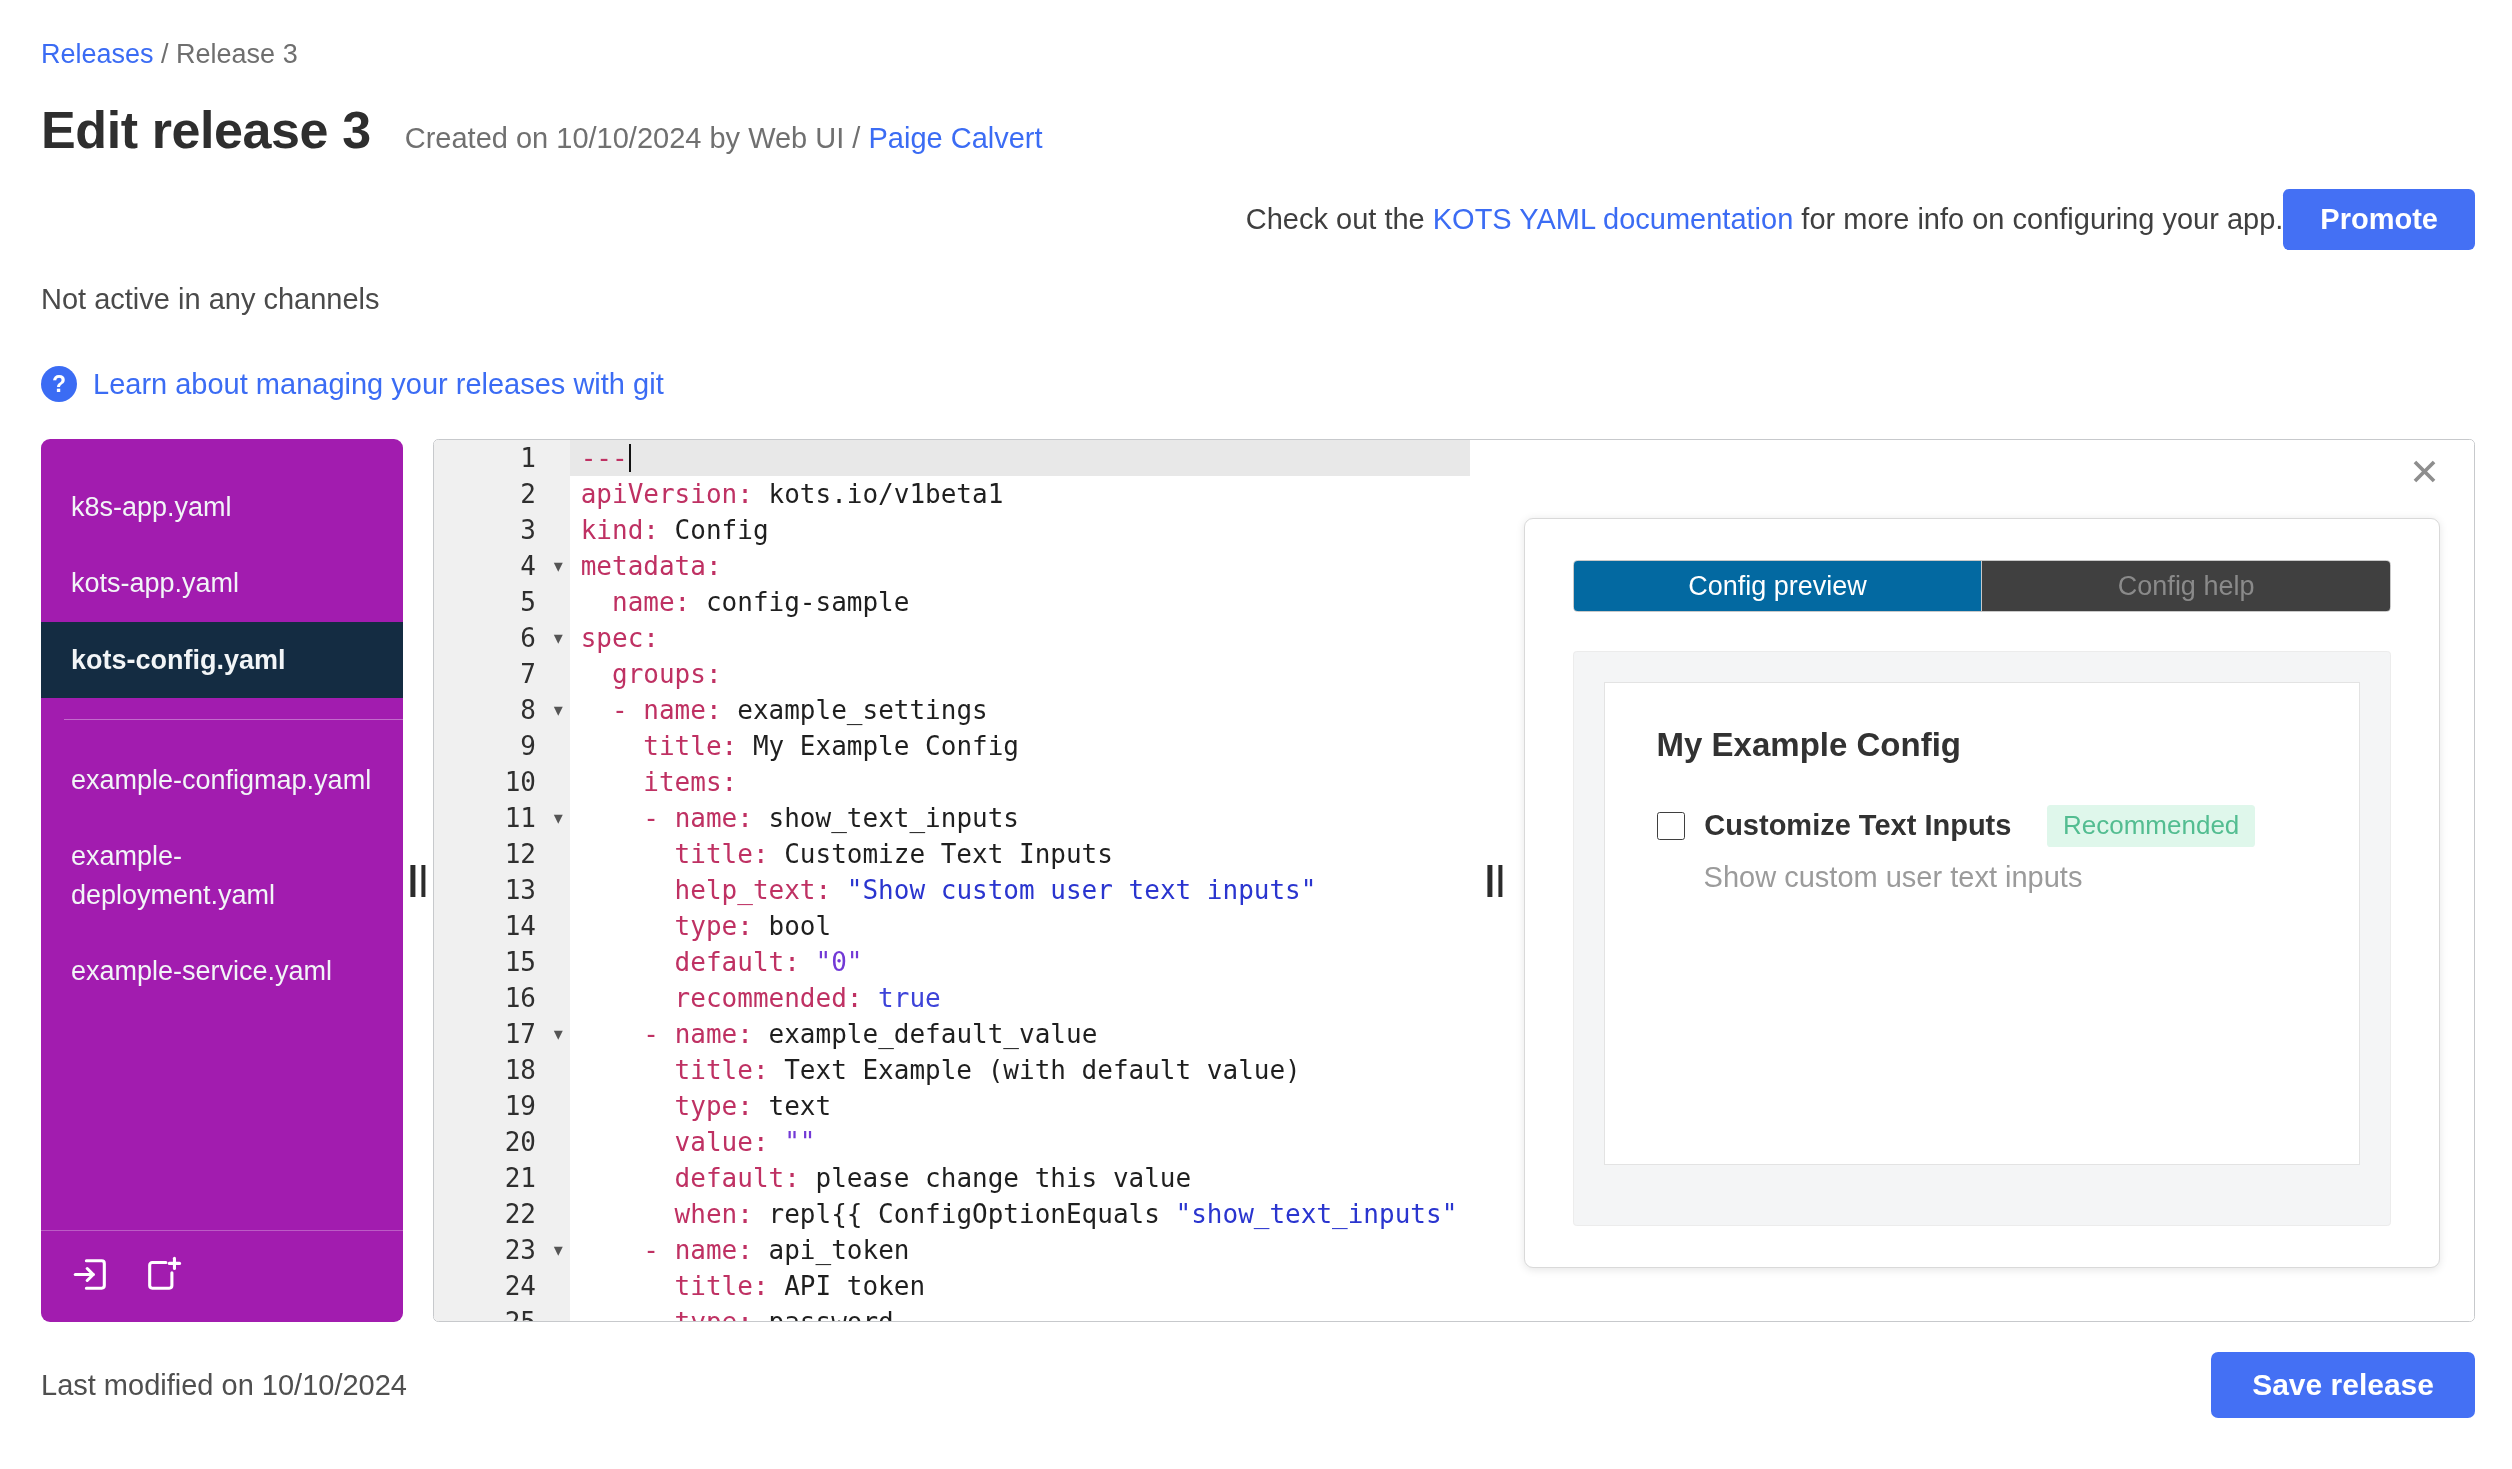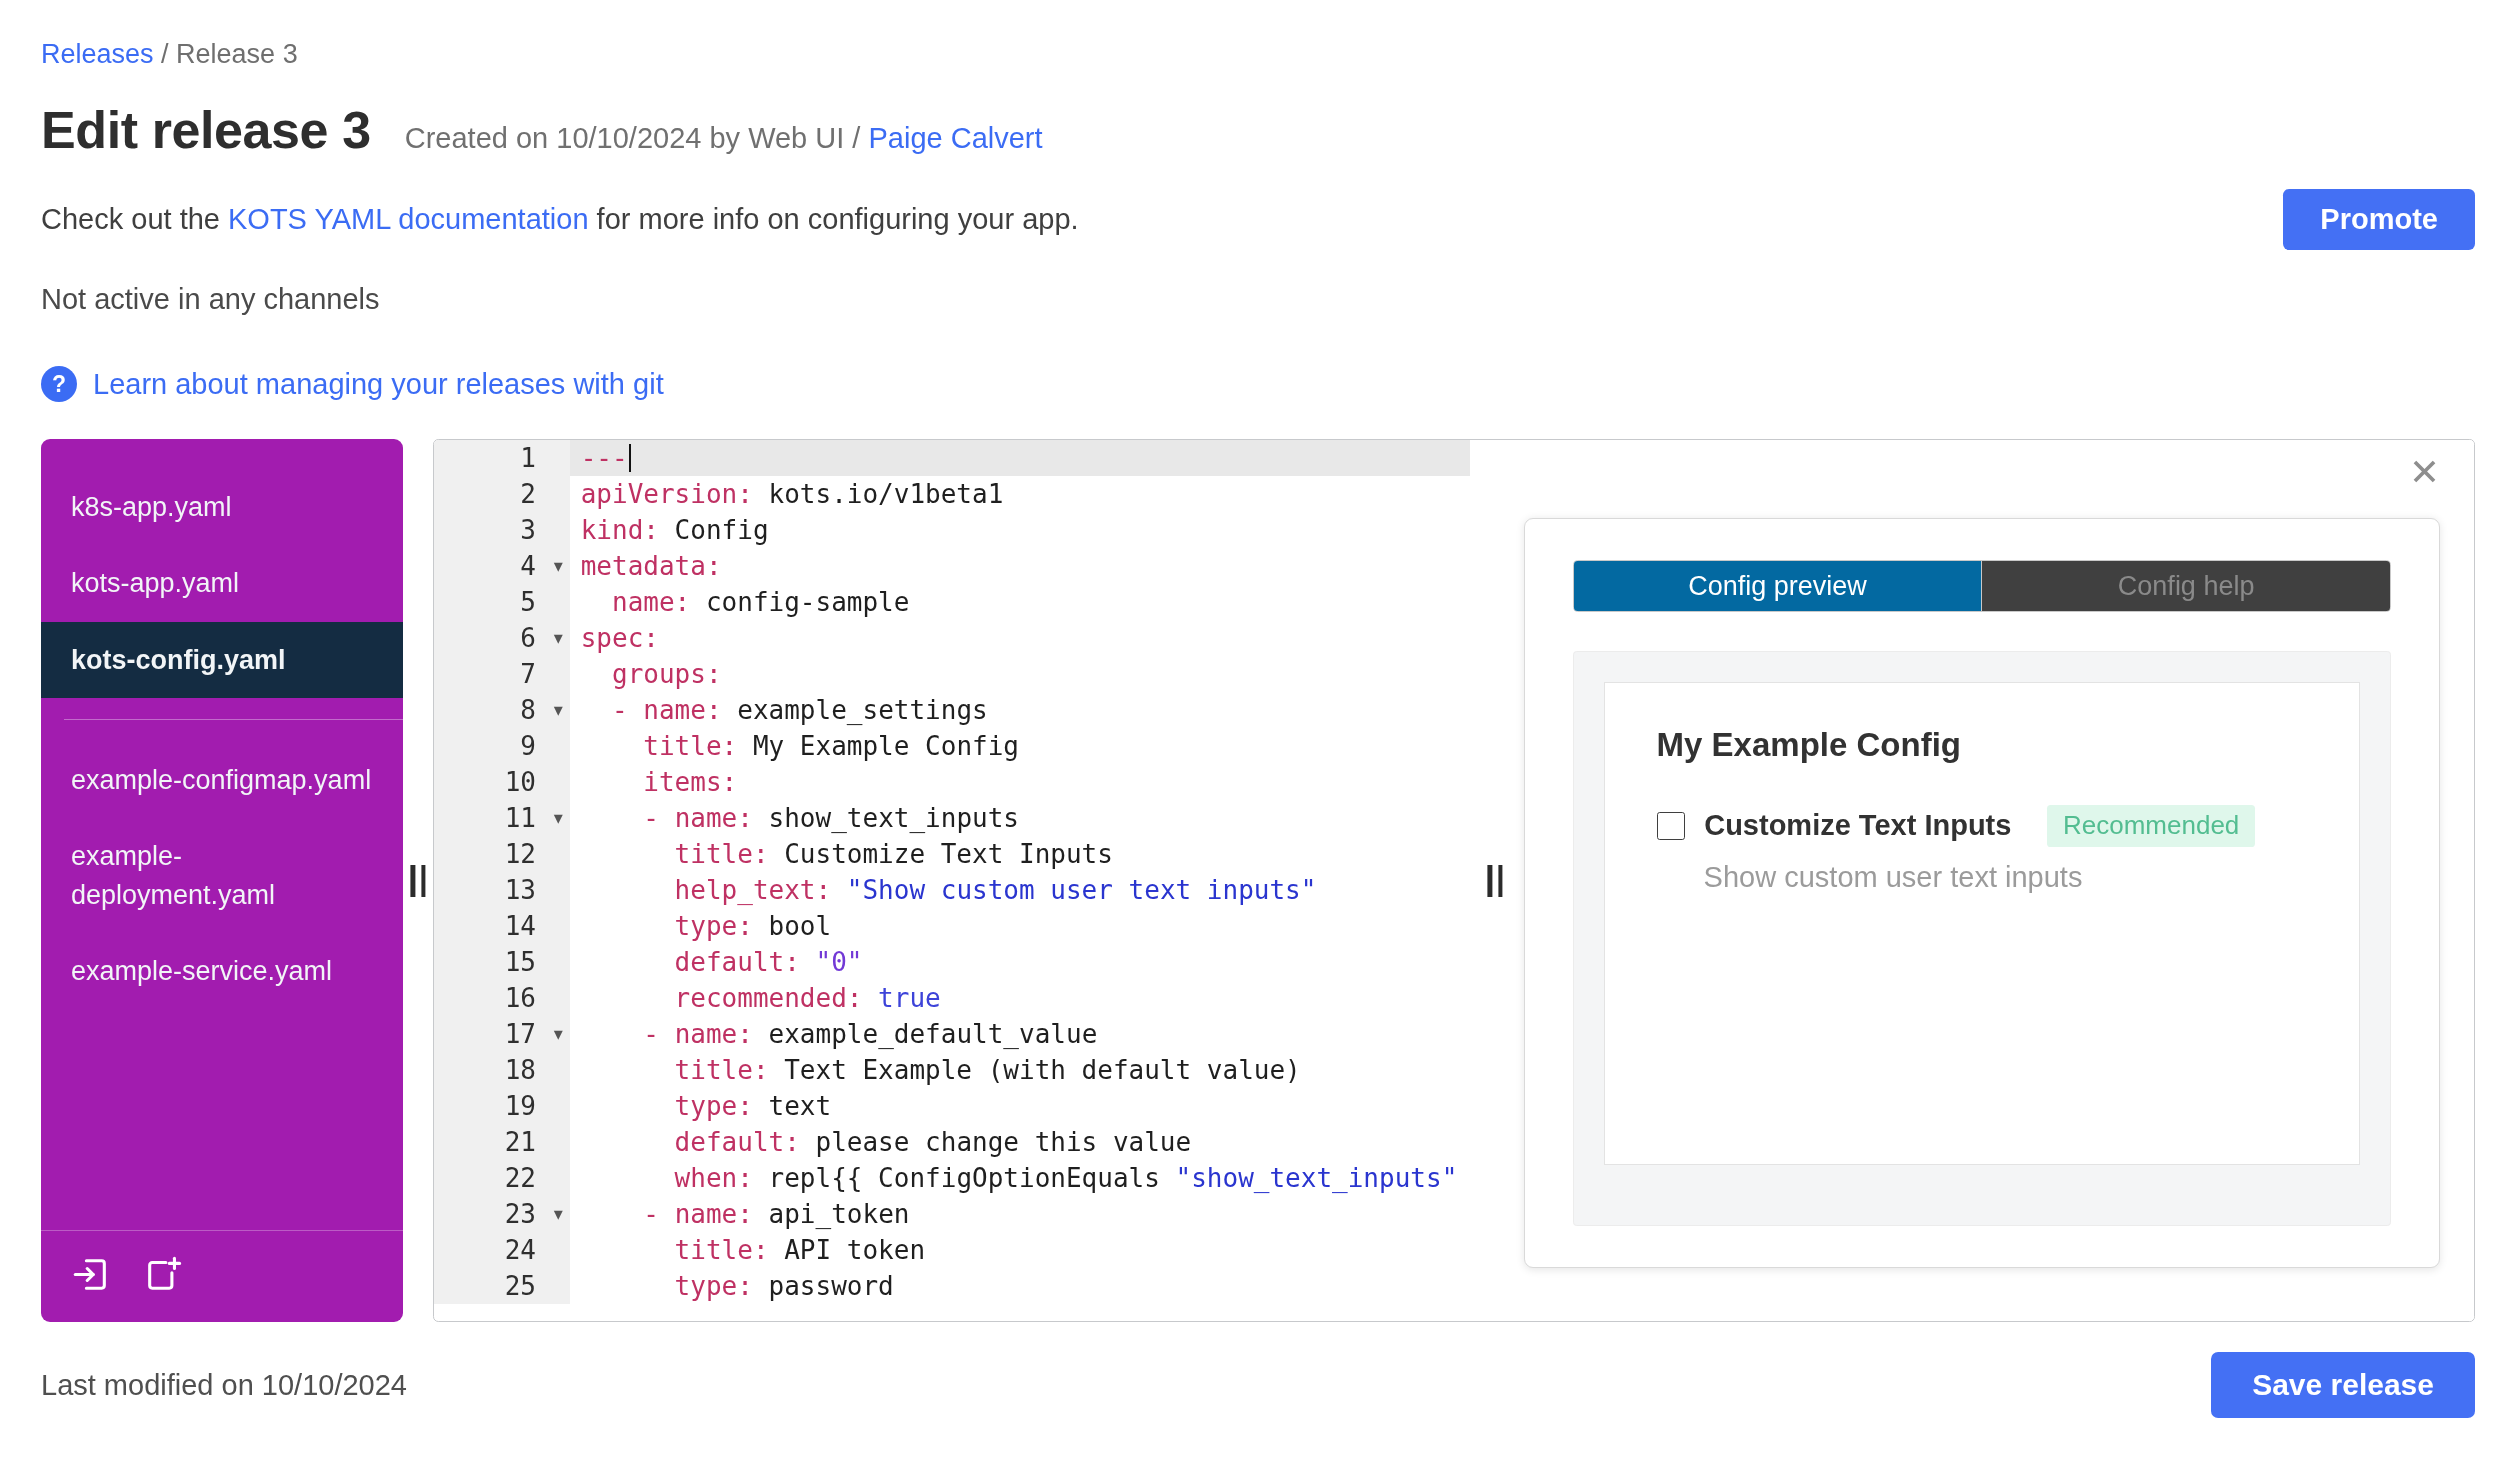--- a/index.html
+++ b/index.html
@@ -13,21 +13,21 @@
 
   
   .breadcrumb { font-size:27px; }
   .breadcrumb a, .link { color:#3b6cf4; text-decoration:none; cursor:pointer; }
   .breadcrumb .crumb-sep, .breadcrumb .crumb-current { color:#6f6f6f; }
 
   .title-row { display:flex; align-items:baseline; margin-top:30px; }
   .page-title { font-size:52px; font-weight:700; color:#2e2e2e; margin:0; letter-spacing:-0.4px; }
   .created-on { font-size:29px; color:#707070; margin-left:34px; }
 
-  .info-row { display:flex; justify-content:space-between; align-items:center; margin-top:28.5px; }
+  .info-row { display:flex; justify-content:flex-end; align-items:center; margin-top:28.5px; }
   .info-text { font-size:29px; color:#3f3f3f; }
   .btn { background:#4470f4; color:#fff; font-weight:700; border:none; border-radius:6.2px;
          font-family:inherit; cursor:pointer; }
   .btn-promote { font-size:29px; padding:14.3px 37px; }
   .btn-save { font-size:30px; padding:16px 41px; border-radius:7.1px; }
 
   .channel-status { font-size:29px; color:#4a4a4a; margin-top:33px; }
 
   .help-row { display:flex; align-items:center; gap:16px; margin-top:50px; }
   .help-badge { width:36px; height:36px; border-radius:50%; background:#3b6cf4; color:#fff;
@@ -288,20 +288,26 @@
               <div class="code-cell"><span class="tok-p">      </span><span class="tok-k">title:</span><span class="tok-p"> Text Example (with default value)</span></div>
             </div>
             <div class="code-row">
               <div class="gutter-cell">
                 <span>19</span>
               </div>
               <div class="code-cell"><span class="tok-p">      </span><span class="tok-k">type:</span><span class="tok-p"> text</span></div>
             </div>
             <div class="code-row">
               <div class="gutter-cell">
+                <span>20</span>
+              </div>
+              <div class="code-cell"><span class="tok-p">      </span><span class="tok-k">value:</span><span class="tok-p"> </span><span class="tok-n">""</span></div>
+            </div>
+            <div class="code-row">
+              <div class="gutter-cell">
                 <span>21</span>
               </div>
               <div class="code-cell"><span class="tok-p">      </span><span class="tok-k">default:</span><span class="tok-p"> please change this value</span></div>
             </div>
             <div class="code-row">
               <div class="gutter-cell">
                 <span>22</span>
               </div>
               <div class="code-cell"><span class="tok-p">      </span><span class="tok-k">when:</span><span class="tok-p"> repl{{ ConfigOptionEquals </span><span class="tok-s">"show_text_inputs"</span></div>
             </div>

